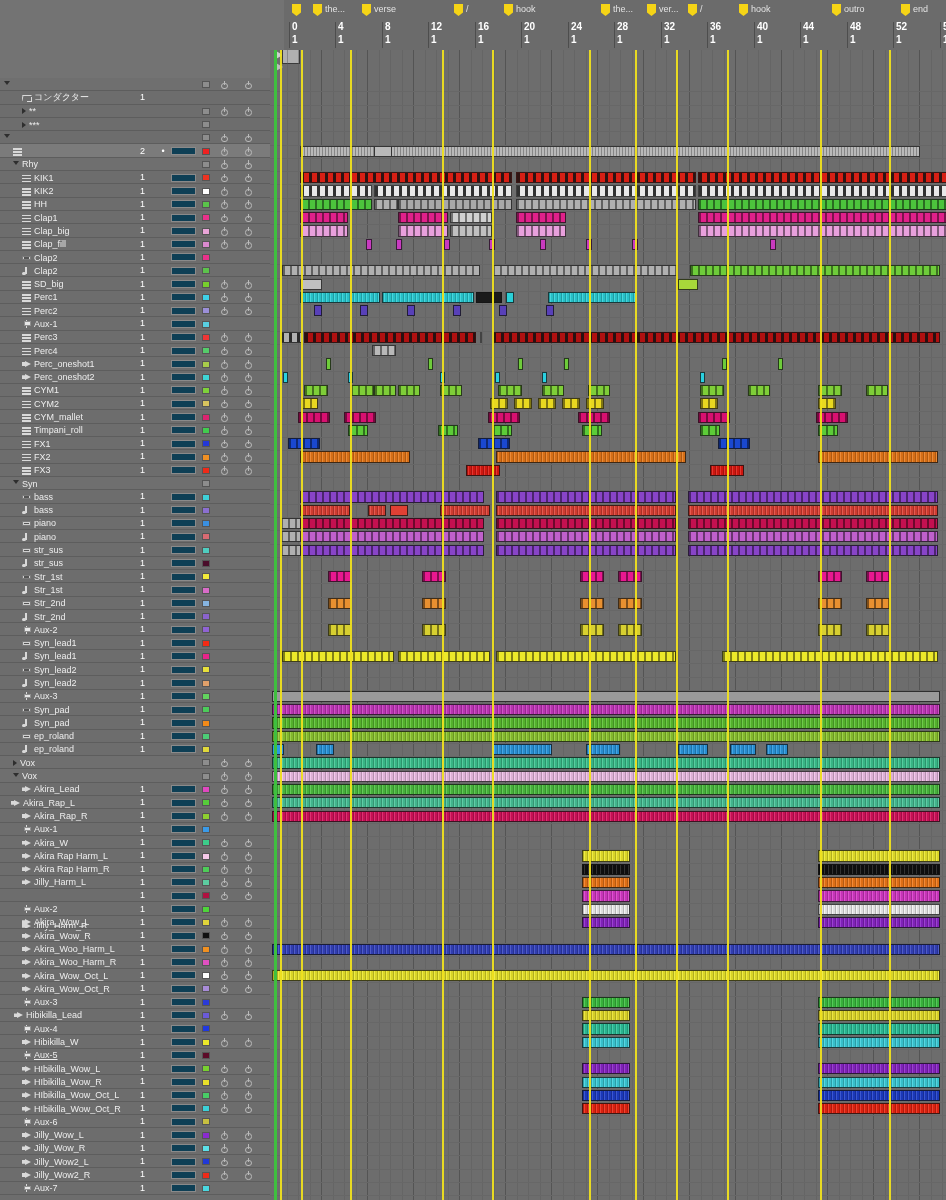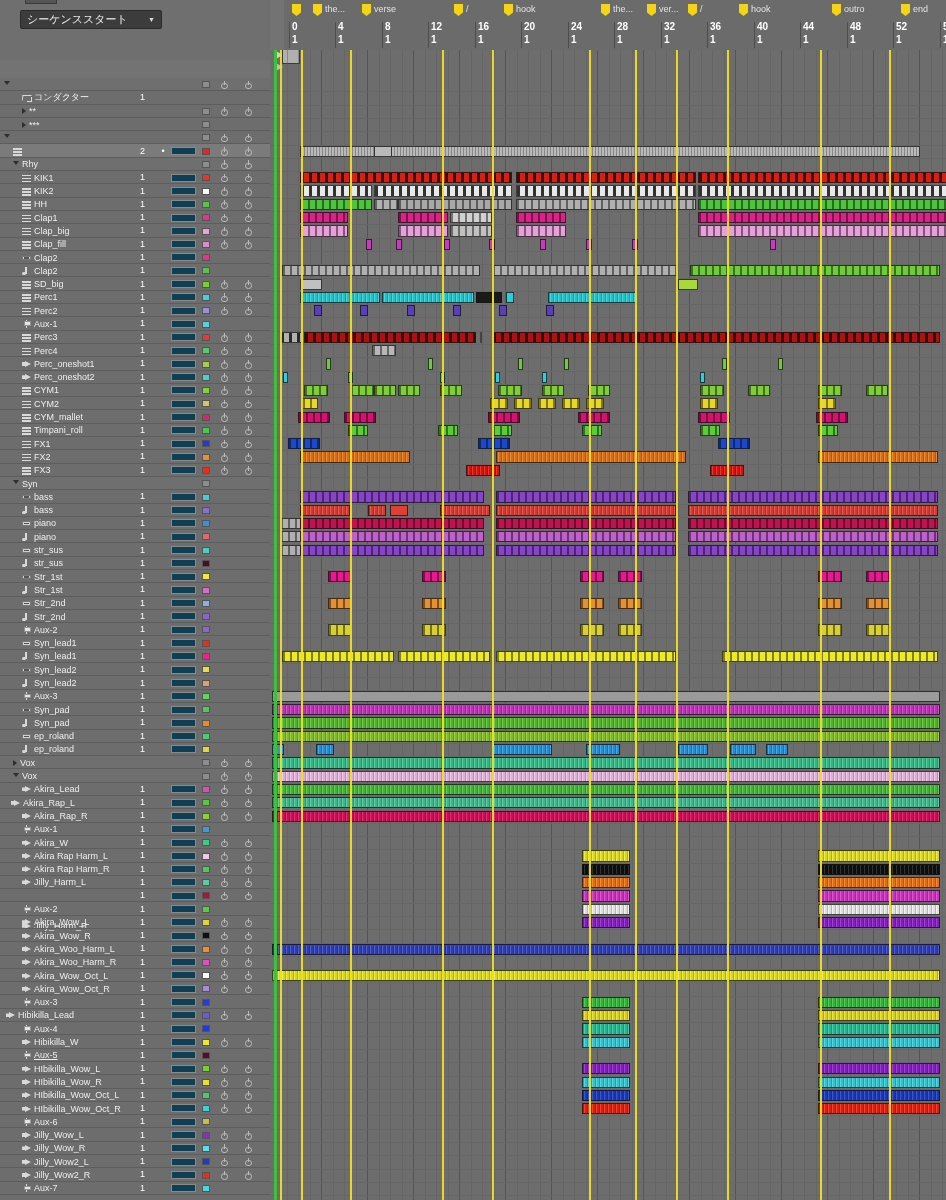--- a/index.html
+++ b/index.html
@@ -122,27 +122,20 @@
         rgba(0,0,0,.55) 0 1px, transparent 1px 3px);}
   .clip .blk{position:absolute;left:0;top:0;width:100%;height:100%;opacity:.85;
       background-image:repeating-linear-gradient(90deg,
         #111 0 3px, transparent 3px 8px);}
 </style>
 </head>
 <body>
 
 <div id="app">
 
-  <div id="toolbar">
-    <div id="tb-btn1"></div>
-    <div id="seq-select">
-      <span class="lbl">シーケンススタート</span>
-      <span class="arw">▼</span>
-    </div>
-  </div>
 
 
   <div id="tracklist">
       <div class="trow grp" style="height: 13.3px;">
         <div class="tname" style="left: 4px; width: 132px;">
           <span class="tri down"></span>
           <span></span>
         </div>
         <div class="tcolor" style="background: rgb(141, 141, 141);"></div>
         <div class="tstc">
@@ -992,21 +985,21 @@
       <div class="trow" style="height: 13.3px;">
         <div class="tname" style="left: 22px; width: 114px;">
           <span class="ticon ic-aux"></span>
           <span>Aux-3</span>
         </div>
         <span class="ttake">1</span>
         <div class="tlevel"></div>
         <div class="tcolor" style="background: rgb(42, 58, 216);"></div>
       </div>
       <div class="trow" style="height: 13.3px;">
-        <div class="tname" style="left: 6px; width: 114px; text-align: center;">
+        <div class="tname" style="left: 14px; width: 114px; text-align: center;">
           <span class="ticon ic-aud"></span>
           <span>Hibikilla_Lead</span>
         </div>
         <span class="ttake">1</span>
         <div class="tlevel"></div>
         <div class="tcolor" style="background: rgb(106, 90, 216);"></div>
         <div class="tstc">
           <span class="pw"></span>
         </div>
         <div class="tcsh">

